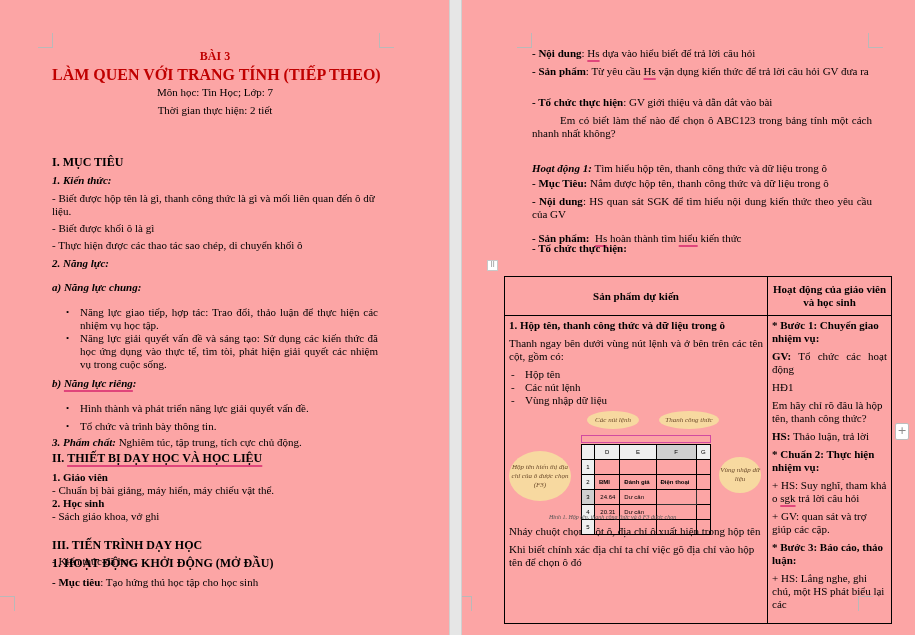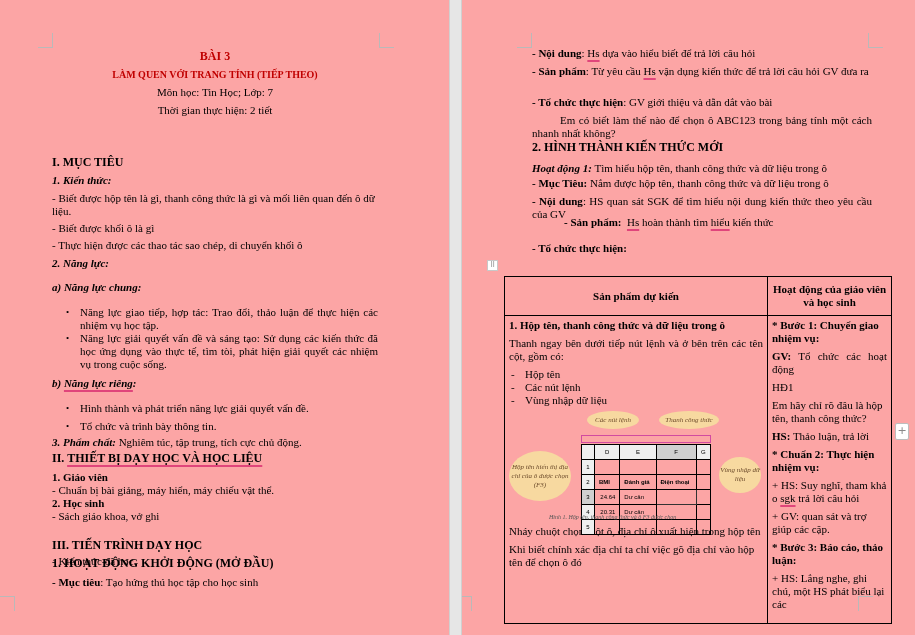--- a/index.html
+++ b/index.html
@@ -76,21 +76,21 @@
 </style>
 </head>
 <body>
 
 <div class="page" id="page-left">
   <div class="corner c-tl" style="left:38px;top:33px;"></div>
   <div class="corner c-tr" style="left:379px;top:33px;"></div>
   <div class="corner c-bl" style="left:0px;top:596px;"></div>
 
   <div class="txt b red center" style="left:52px;top:50px;width:326px;font-size:12px;">BÀI 3</div>
-  <div class="txt b red center" style="left:52px;top:68px;width:326px;font-size:10px;">LÀM QUEN VỚI TRANG TÍNH (TIẾP THEO)</div>
+  <div class="txt b red center" style="left:52px;top:68px;width:326px;font-size:16px;">LÀM QUEN VỚI TRANG TÍNH (TIẾP THEO)</div>
   <div class="txt center" style="left:52px;top:86px;width:326px;">Môn học: Tin Học; Lớp: 7</div>
   <div class="txt center" style="left:52px;top:104px;width:326px;">Thời gian thực hiện: 2 tiết</div>
 
   <div class="txt b" style="left:52px;top:156px;font-size:12px;">I. MỤC TIÊU</div>
   <div class="txt b i" style="left:52px;top:174px;">1. Kiến thức:</div>
   <div class="txt wrap" style="left:52px;top:192px;width:326px;">- Biết được hộp tên là gì, thanh công thức là gì và mối liên quan đến ô dữ liệu.</div>
   <div class="txt" style="left:52px;top:222px;">- Biết được khối ô là gì</div>
   <div class="txt" style="left:52px;top:239px;">- Thực hiện được các thao tác sao chép, di chuyển khối ô</div>
 
   <div class="txt b i" style="left:52px;top:257px;">2. Năng lực:</div>
@@ -146,50 +146,49 @@
   <div class="txt wrap" style="left:70px;top:65px;width:340px;">
     <span class="b">- Sản phẩm</span><span>: Từ yêu cầu </span><span class="squig">Hs</span><span> vận dụng kiến thức để trả lời câu hỏi GV đưa ra</span>
   </div>
 
   <div class="txt" style="left:70px;top:96px;">
     <span class="b">- Tổ chức thực hiện</span><span>: GV giới thiệu và dẫn dắt vào bài</span>
   </div>
 
   <div class="txt wrap justify" style="left:70px;top:114px;width:340px;text-indent:28px;">Em có biết làm thế nào để chọn ô ABC123 trong bảng tính một cách nhanh nhất không?</div>
 
-  <div class="txt b" style="left:70px;top:141px;font-size:12px;">2. HÌNH THÀNH KIẾN THỨC MỚI</div>
 
   <div class="txt" style="left:70px;top:162px;">
     <span class="b i">Hoạt động 1:</span><span> Tìm hiểu hộp tên, thanh công thức và dữ liệu trong ô</span>
   </div>
 
   <div class="txt" style="left:70px;top:177px;">
     <span class="b">- Mục Tiêu:</span><span> Nắm được hộp tên, thanh công thức và dữ liệu trong ô</span>
   </div>
 
   <div class="txt wrap justify" style="left:70px;top:195px;width:340px;">
     <span class="b">-  Nội dung</span><span>: HS quan sát SGK để tìm hiểu nội dung kiến thức theo yêu cầu của GV</span>
   </div>
 
-  <div class="txt" style="left:70px;top:216px;margin-left:32px;">
+  <div class="txt" style="left:70px;top:232px;">
     <span class="b">-  Sản phẩm:</span>&nbsp;&nbsp;<span class="squig">Hs</span><span> hoàn thành tìm </span><span class="squig">hiểu</span><span> kiến thức</span>
   </div>
 
   <div class="txt b" style="left:70px;top:242px;">-  Tổ chức thực hiện:</div>
 
   <table class="lesson">
     <tbody>
         <tr>
       <th style="width:254px;">Sản phẩm dự kiến</th>
       <th>Hoạt động của giáo viên và học sinh</th>
     </tr>
     <tr>
       <td>
         <p class="cell-p b">1. Hộp tên, thanh công thức và dữ liệu trong ô</p>
-        <p class="cell-p justify">Thanh ngay bên dưới tiếp nút lệnh và ở bên trên các tên cột, gồm có:</p>
+        <p class="cell-p justify">Thanh ngay bên dưới vùng nút lệnh và ở bên trên các tên cột, gồm có:</p>
         <ul class="dashlist">
           <li>Hộp tên</li>
           <li>Các nút lệnh</li>
           <li>Vùng nhập dữ liệu</li>
         </ul>
         <div class="figure">
           <div class="bubble" style="left:78px;top:0px;width:52px;height:18px;">Các nút lệnh</div>
           <div class="bubble" style="left:150px;top:0px;width:60px;height:18px;">Thanh công thức</div>
           <div class="bubble" style="left:0px;top:40px;width:62px;height:50px;">Hộp tên hiển thị địa chỉ của ô được chọn (F3)</div>
           <div class="bubble" style="left:210px;top:46px;width:42px;height:36px;">Vùng nhập dữ liệu</div>

